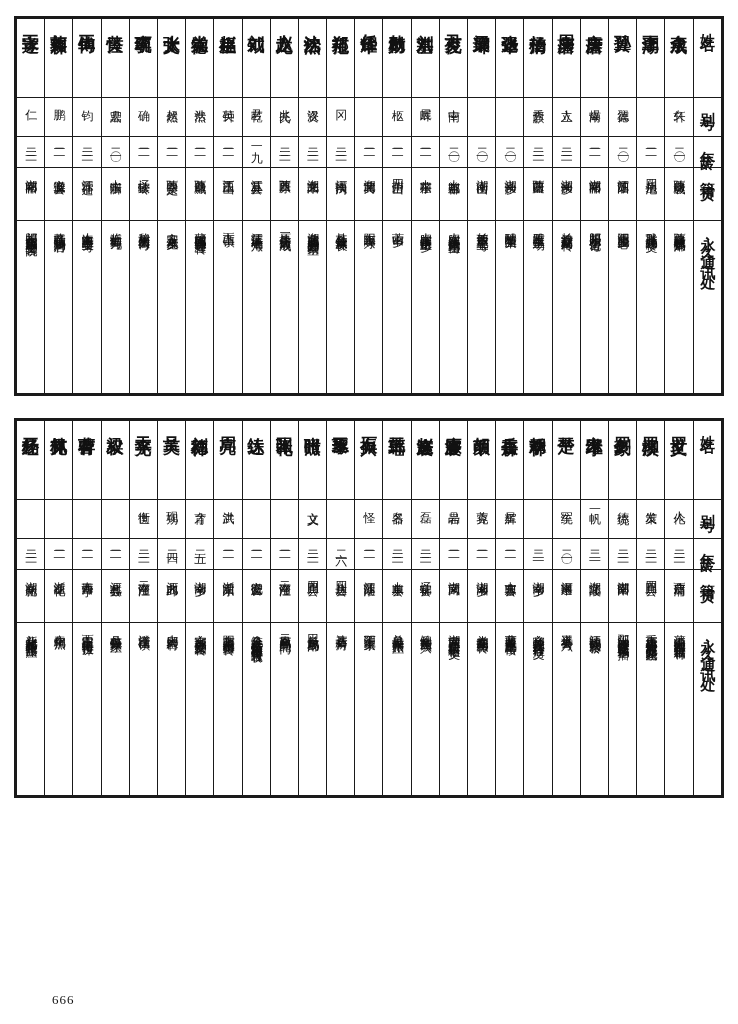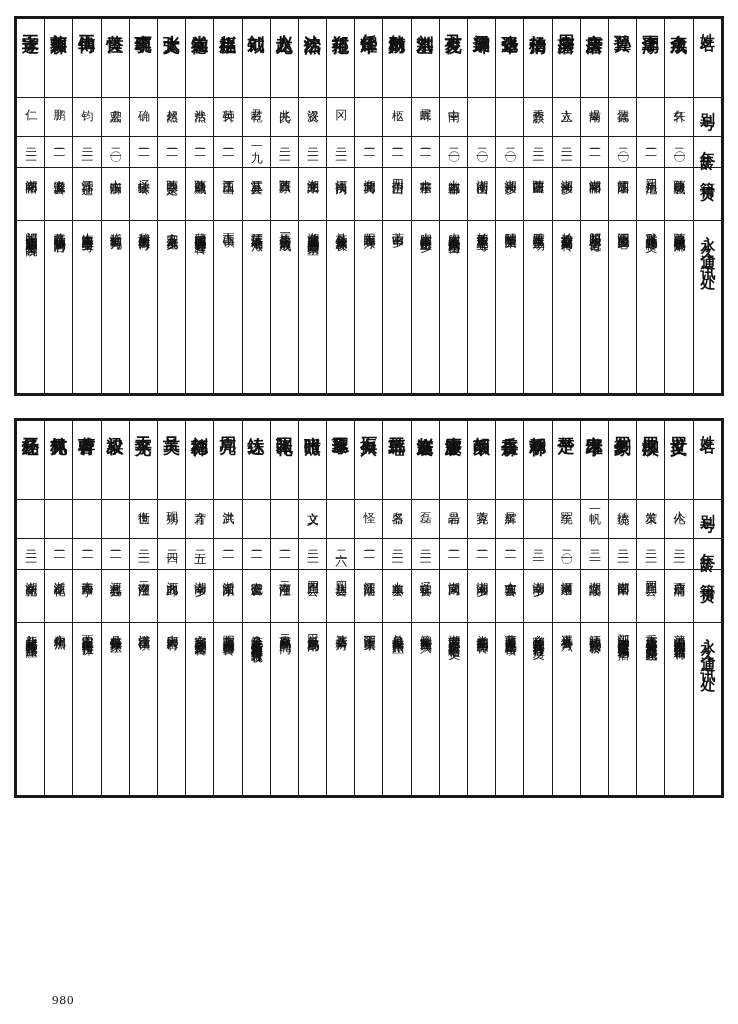--- a/index.html
+++ b/index.html
@@ -1370,15 +1370,15 @@
             <td class="hdr" style="width: 4%;">
               <div class="cell-inner">
                 <span class="v">永久通讯处</span>
               </div>
             </td>
           </tr>
       </tbody>
     </table>
   </div>
 
-  <div class="pageno">980</div>
+  <div class="pageno">666</div>
 
 </div>
 
 </body></html>

